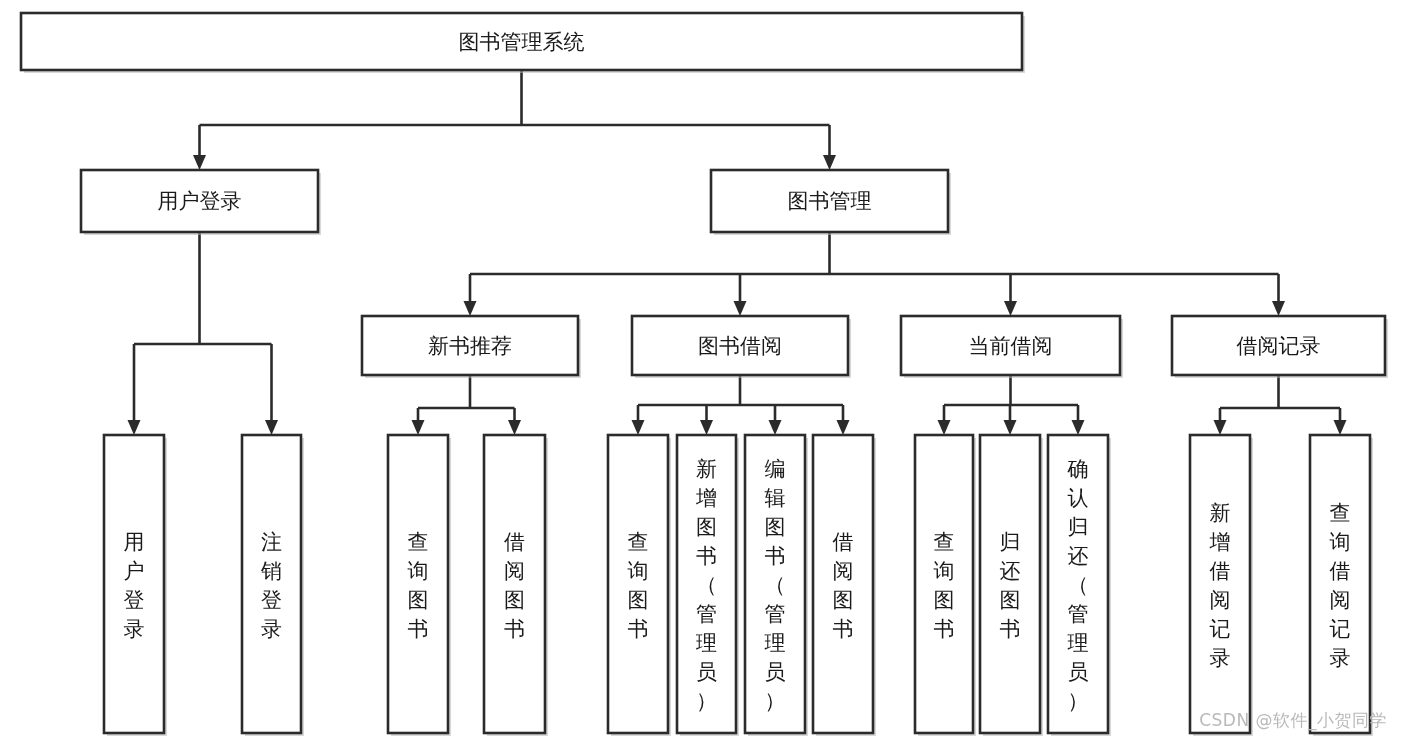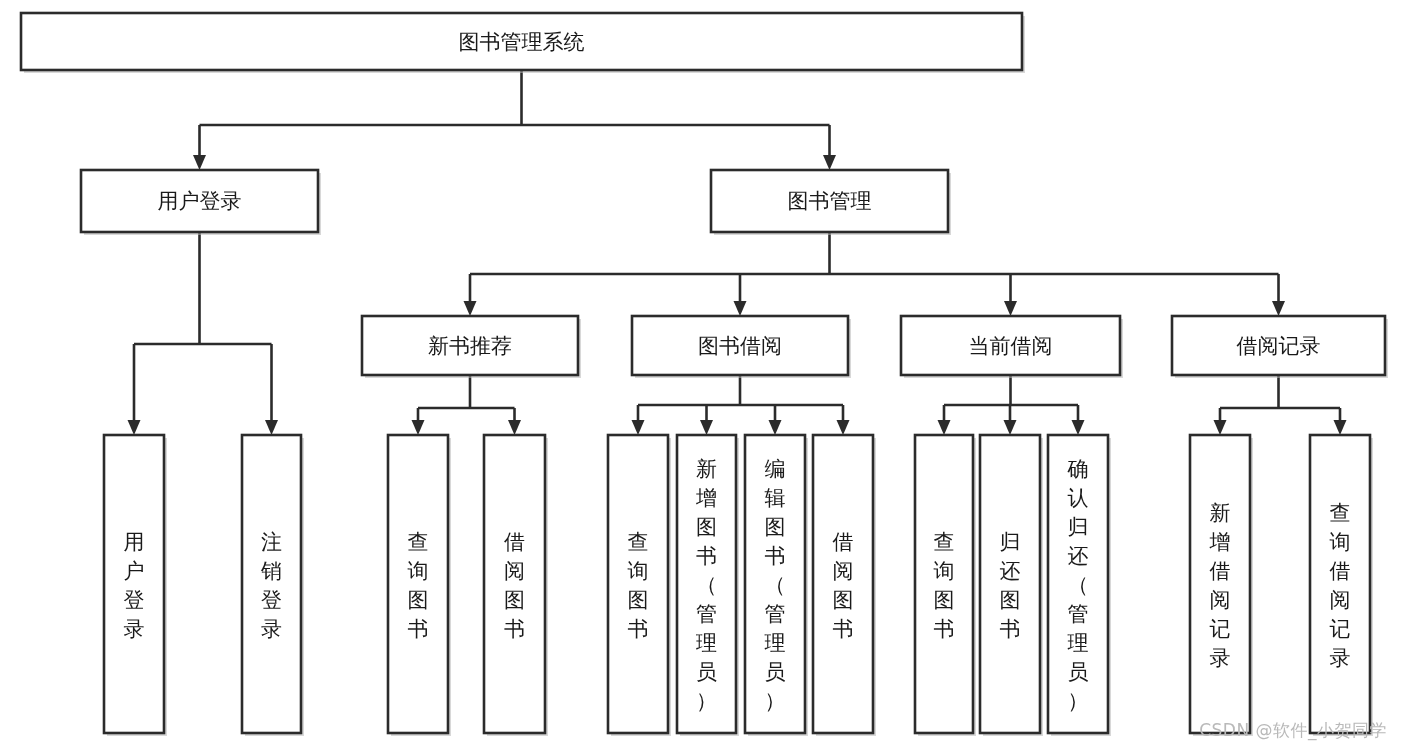--- a/index.html
+++ b/index.html
@@ -53,21 +53,21 @@
   }
   .node-label-v {
     font-family: "DejaVu Sans", "Liberation Sans", sans-serif;
     fill: #1a1a1a;
     font-size: 21px;
     text-anchor: middle;
   }
   .watermark {
     position: absolute;
     right: 18px;
-    bottom: 5px;
+    bottom: 15px;
     font-family: "DejaVu Sans", "Liberation Sans", sans-serif;
     font-size: 17px;
     color: #b9b9b9;
     letter-spacing: 0.5px;
     white-space: nowrap;
     pointer-events: none;
   }
 </style>
 </head>
 <body>

